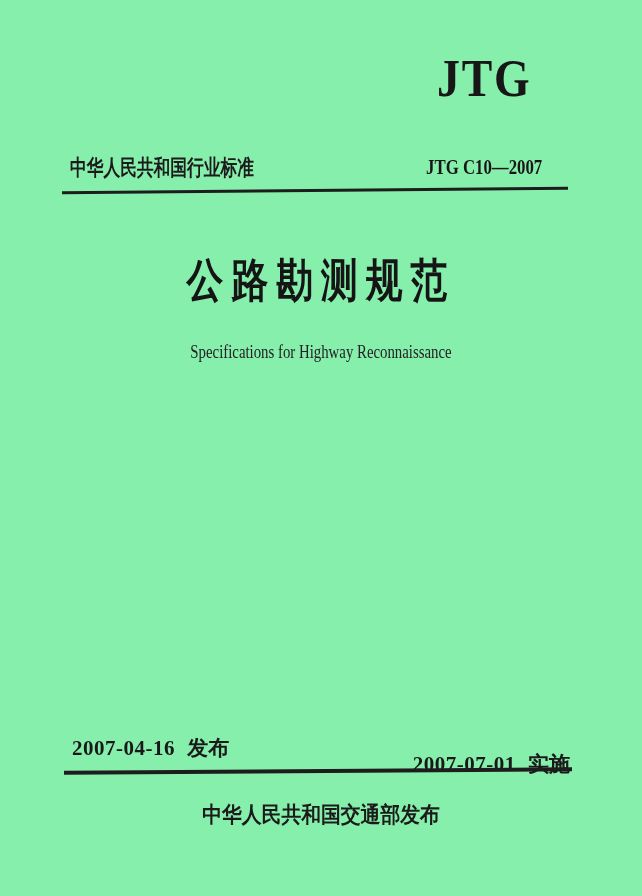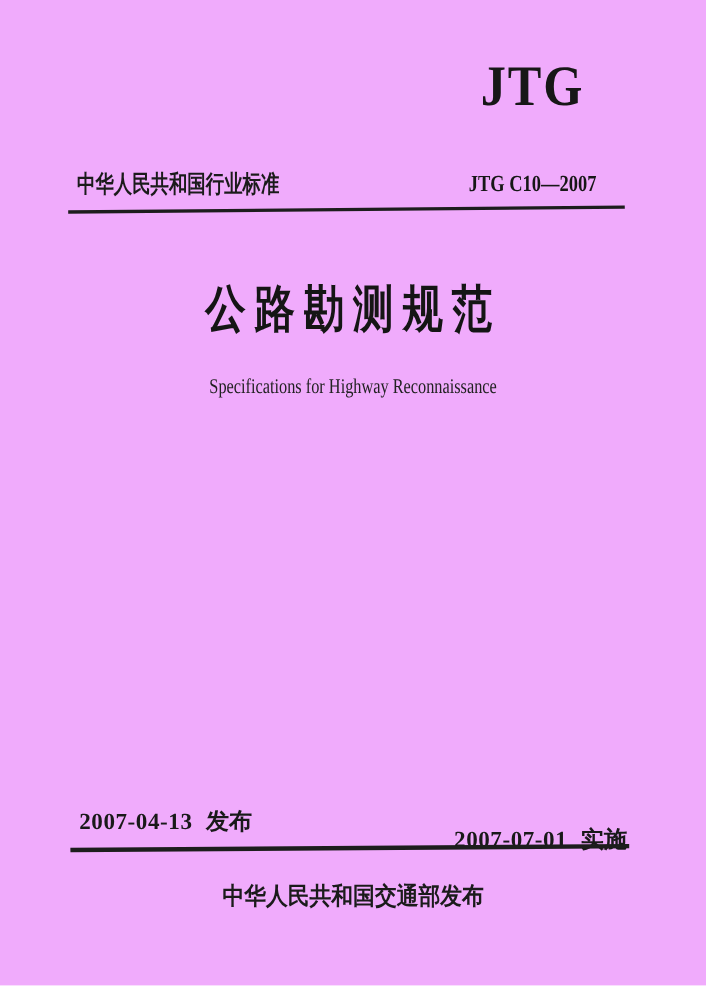--- a/index.html
+++ b/index.html
@@ -4,21 +4,21 @@
 <style>
   html, body {
     margin: 0;
     padding: 0;
     background: #ffffff;
   }
   .page {
     position: relative;
     width: 642px;
     height: 896px;
-    background: #f0abfc;
+    background: #86efac;
     overflow: hidden;
     font-family: "Liberation Serif", serif;
     color: #1d1d1d;
   }
   
   .jtg-logo {
     position: absolute;
     left: 437px;
     top: 53px;
     font-family: "Liberation Serif", serif;
@@ -155,21 +155,21 @@
 
   <div class="header-right">JTG C10—2007</div>
 
   <div class="rule rule-top"></div>
 
   <div class="title-zh">公路勘测规范</div>
 
   <div class="title-en">Specifications for Highway Reconnaissance</div>
 
   <div class="date-row-item date-issued">
-    <span class="date-num">2007-04-13</span>
+    <span class="date-num">2007-04-16</span>
     <span class="date-label">发布</span>
   </div>
 
   <div class="date-row-item date-effective">
     <span class="date-num">2007-07-01</span>
     <span class="date-label">实施</span>
   </div>
 
   <div class="rule rule-bottom"></div>
 

